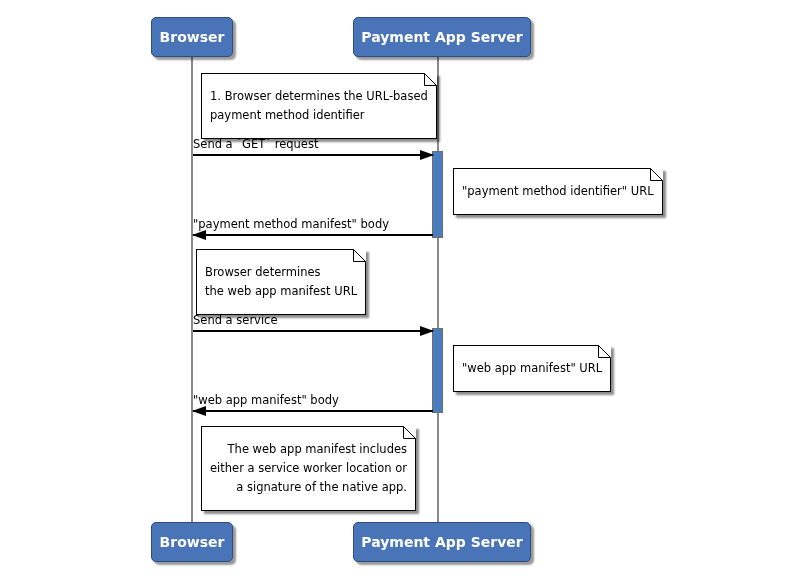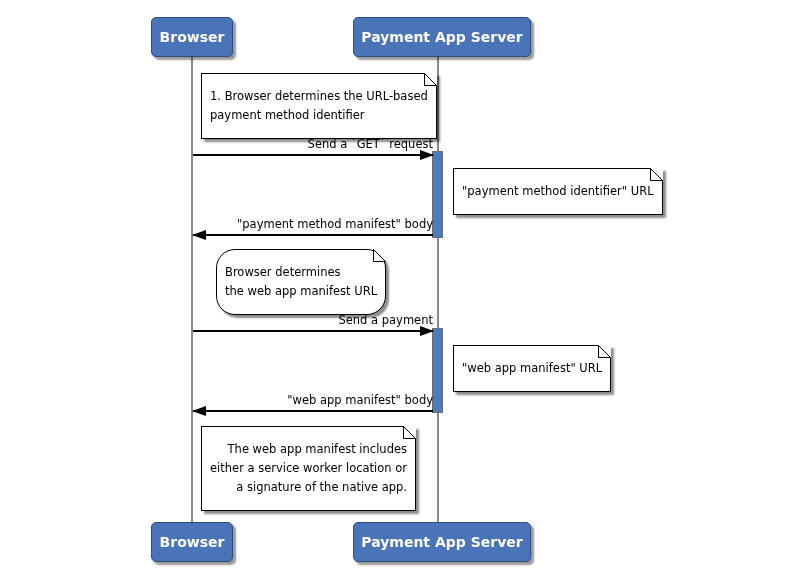--- a/index.html
+++ b/index.html
@@ -31,21 +31,21 @@
   }
   #activation-1 { left:432px; top:151px; height:85px; }
   #activation-2 { left:432px; top:328px; height:83px; }
   
   .msg { position:absolute; left:193px; width:240px; height:2px; background:#000000; z-index:4; }
   #msg-1  { top:154px; }
   #msg-r1 { top:234px; }
   #msg-2  { top:330px; }
   #msg-r2 { top:410px; }
   .msg-label {
-    position:absolute; left:0; right:0; bottom:5px; text-align:right;
+    position:absolute; left:0; right:0; bottom:5px; text-align:left;
     font-size:11.5px; color:#000000; white-space:nowrap;
   }
   .arrowhead-right {
     position:absolute; right:-1px; top:50%; transform:translateY(-50%);
     width:0; height:0;
     border-top:5px solid transparent; border-bottom:5px solid transparent;
     border-left:14px solid #000000;
   }
   .arrowhead-left {
     position:absolute; left:-1px; top:50%; transform:translateY(-50%);
@@ -57,21 +57,21 @@
   .note {
     position:absolute; background:#ffffff; border:1px solid #000000;
     box-shadow:3px 3px 2px rgba(0,0,0,0.45);
     padding:13px 8px; font-size:11.5px; line-height:19px; color:#000000;
     width:max-content; max-width:250px; z-index:5;
   }
   .note-text { white-space:pre-line; }
   .fold { position:absolute; top:-1px; right:-1px; display:block; }
   #note-1  { left:201px; top:73px;  }
   #note-r1 { left:453px; top:168px; }
-  #note-2  { left:216px; top:249px;border-radius:19px; }
+  #note-2  { left:196px; top:249px; }
   #note-r2 { left:453px; top:345px; }
   #note-3  { left:201px; top:426px;text-align:right; }
 </style>
 </head>
 <body>
 
 <div id="diagram">
 
   <div class="lifeline" id="lifeline-browser"></div>
   <div class="lifeline" id="lifeline-server"></div>
@@ -116,21 +116,21 @@
   <div class="note" id="note-2">
     <svg class="fold" width="13" height="13" viewBox="0 0 13 13">
       <path d="M0 0 L13 0 L13 13 Z" fill="#ffffff"></path>
       <path d="M0.5 0.5 L0.5 12.5 L12.5 12.5 Z" fill="#ffffff" stroke="#000000" stroke-width="1"></path>
     </svg>
     <div class="note-text">Browser determines
 the web app manifest URL</div>
   </div>
 
   <div class="msg" id="msg-2">
-    <div class="msg-label">Send a payment</div>
+    <div class="msg-label">Send a service</div>
     <div class="arrowhead-right"></div>
   </div>
 
   <div class="note" id="note-r2">
     <svg class="fold" width="13" height="13" viewBox="0 0 13 13">
       <path d="M0 0 L13 0 L13 13 Z" fill="#ffffff"></path>
       <path d="M0.5 0.5 L0.5 12.5 L12.5 12.5 Z" fill="#ffffff" stroke="#000000" stroke-width="1"></path>
     </svg>
     <div class="note-text">"web app manifest" URL</div>
   </div>

